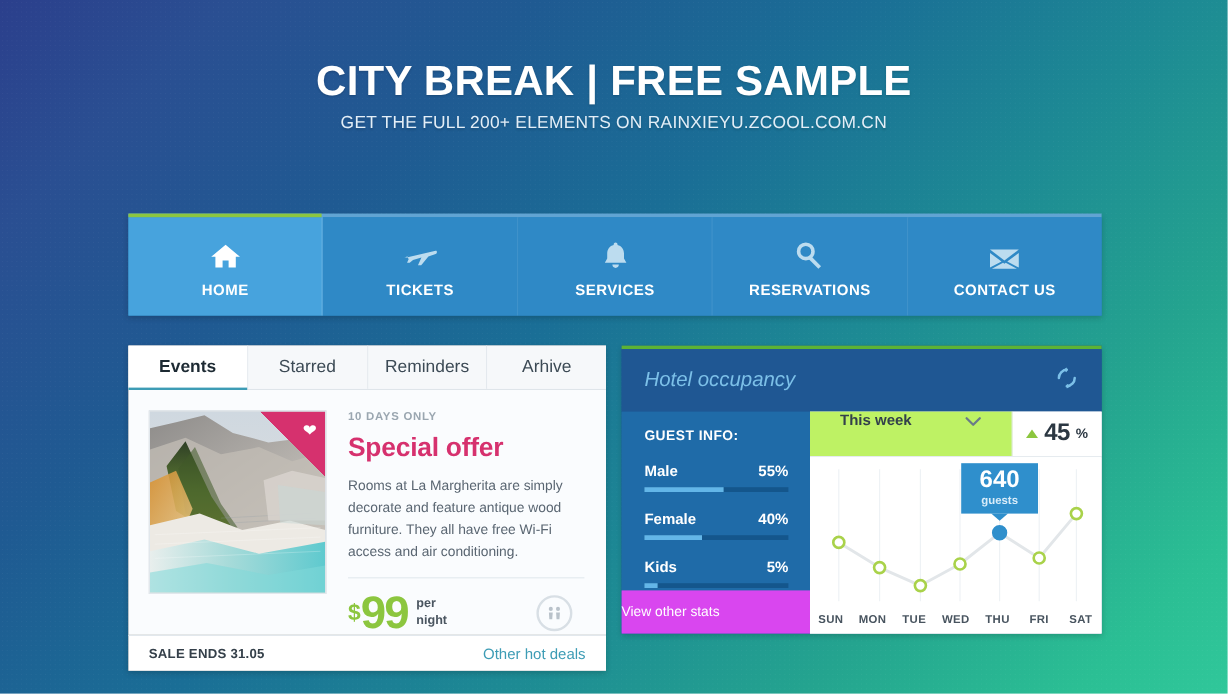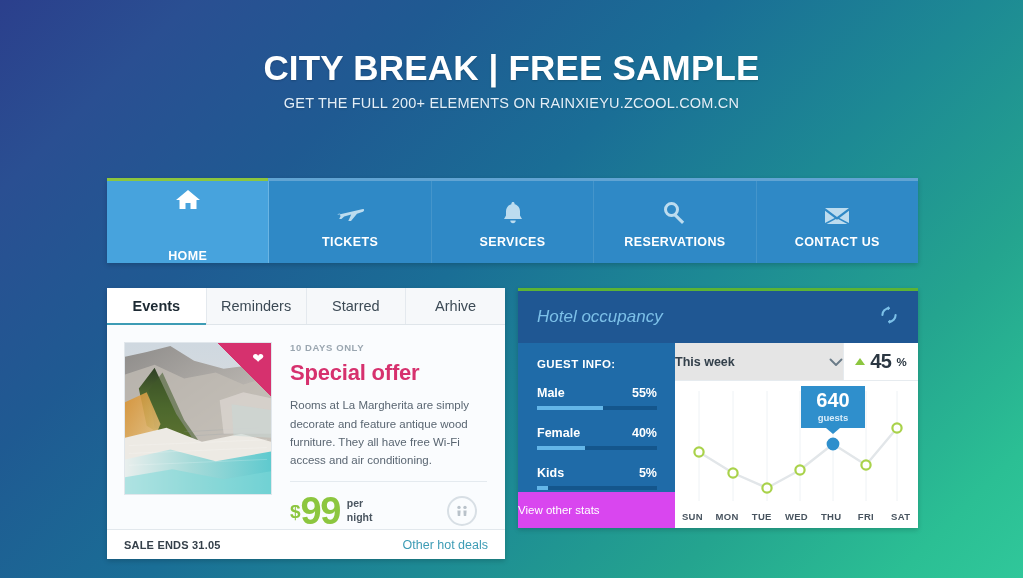--- a/index.html
+++ b/index.html
@@ -54,21 +54,21 @@
     background:#2f89c6;
   }
   .nav-item:last-child{ border-right:none; }
   .nav-item .icon{ height:30px; display:flex; align-items:flex-end; justify-content:center; }
   .nav-item .icon svg{ display:block; }
   .nav-item .lbl{
     margin-top:10px; font-size:12.5px; font-weight:bold; color:#ffffff;
     letter-spacing:.4px;
   }
   .nav-item.active{
-    background:#47a3dd; border-right-color:rgba(255,255,255,.2);justify-content:space-between;
+    background:#47a3dd; border-right-color:rgba(255,255,255,.2);
   }
   .nav-item.active::before{
     content:""; position:absolute; left:0; right:0; top:-3px; height:3px;
     background:#8cc63f;
   }
 
   
   .card-left{
     position:absolute; left:107px; top:288px; width:398px; height:271px;
     background:#737373; box-shadow:0 2px 5px rgba(0,0,0,.18);
@@ -145,22 +145,22 @@
   .bar{ margin-top:6px; height:4px; background:#14568c; position:relative; }
   .bar i{ position:absolute; left:0; top:0; bottom:0; background:#63b6e8; display:block; }
   .view-stats{
     height:36px; background:#d946ef; display:flex; align-items:center; 
     font-size:11.5px; color:#ffffff; cursor:pointer;
   }
 
   .chart-panel{ flex:1; background:#ffffff; display:flex; flex-direction:column; }
   .chart-top{ height:38px; display:flex; border-bottom:1px solid #e6ebef; }
   .select{
-    flex:1; display:flex; align-items:center; padding:0 0; cursor:pointer;
-    border-right:1px solid #e6ebef; background:#e5e5e5;
+    flex:1; display:flex; align-items:flex-start; padding:0 25px; cursor:pointer;
+    border-right:1px solid #e6ebef; background:#bef264;
   }
   .select .sv{ font-size:12.5px; color:#33404b; font-weight:bold; }
   .select .chev{ margin-left:auto; }
   .pct{
     width:74px; display:flex; align-items:center; justify-content:center; gap:5px;
     background:#fff;
   }
   .tri{ width:0; height:0; border-left:5px solid transparent; border-right:5px solid transparent; border-bottom:7px solid #8cc63f; }
   .pct .pv{ font-size:20px; font-weight:bold; color:#2b3742; letter-spacing:-.5px; }
   .pct .pu{ font-size:11.5px; font-weight:bold; color:#2b3742; }
@@ -247,24 +247,24 @@
     </div>
   </div>
 
   <div class="card-left">
 
     <div class="tabs">
       <div class="tab active">
         <span>Events</span>
       </div>
       <div class="tab">
+        <span>Starred</span>
+      </div>
+      <div class="tab">
         <span>Reminders</span>
-      </div>
-      <div class="tab">
-        <span>Starred</span>
       </div>
       <div class="tab">
         <span>Arhive</span>
       </div>
     </div>
 
     <div class="offer">
 
       <div class="thumb">
         <svg class="art" viewBox="0 0 148 153" preserveAspectRatio="none">

